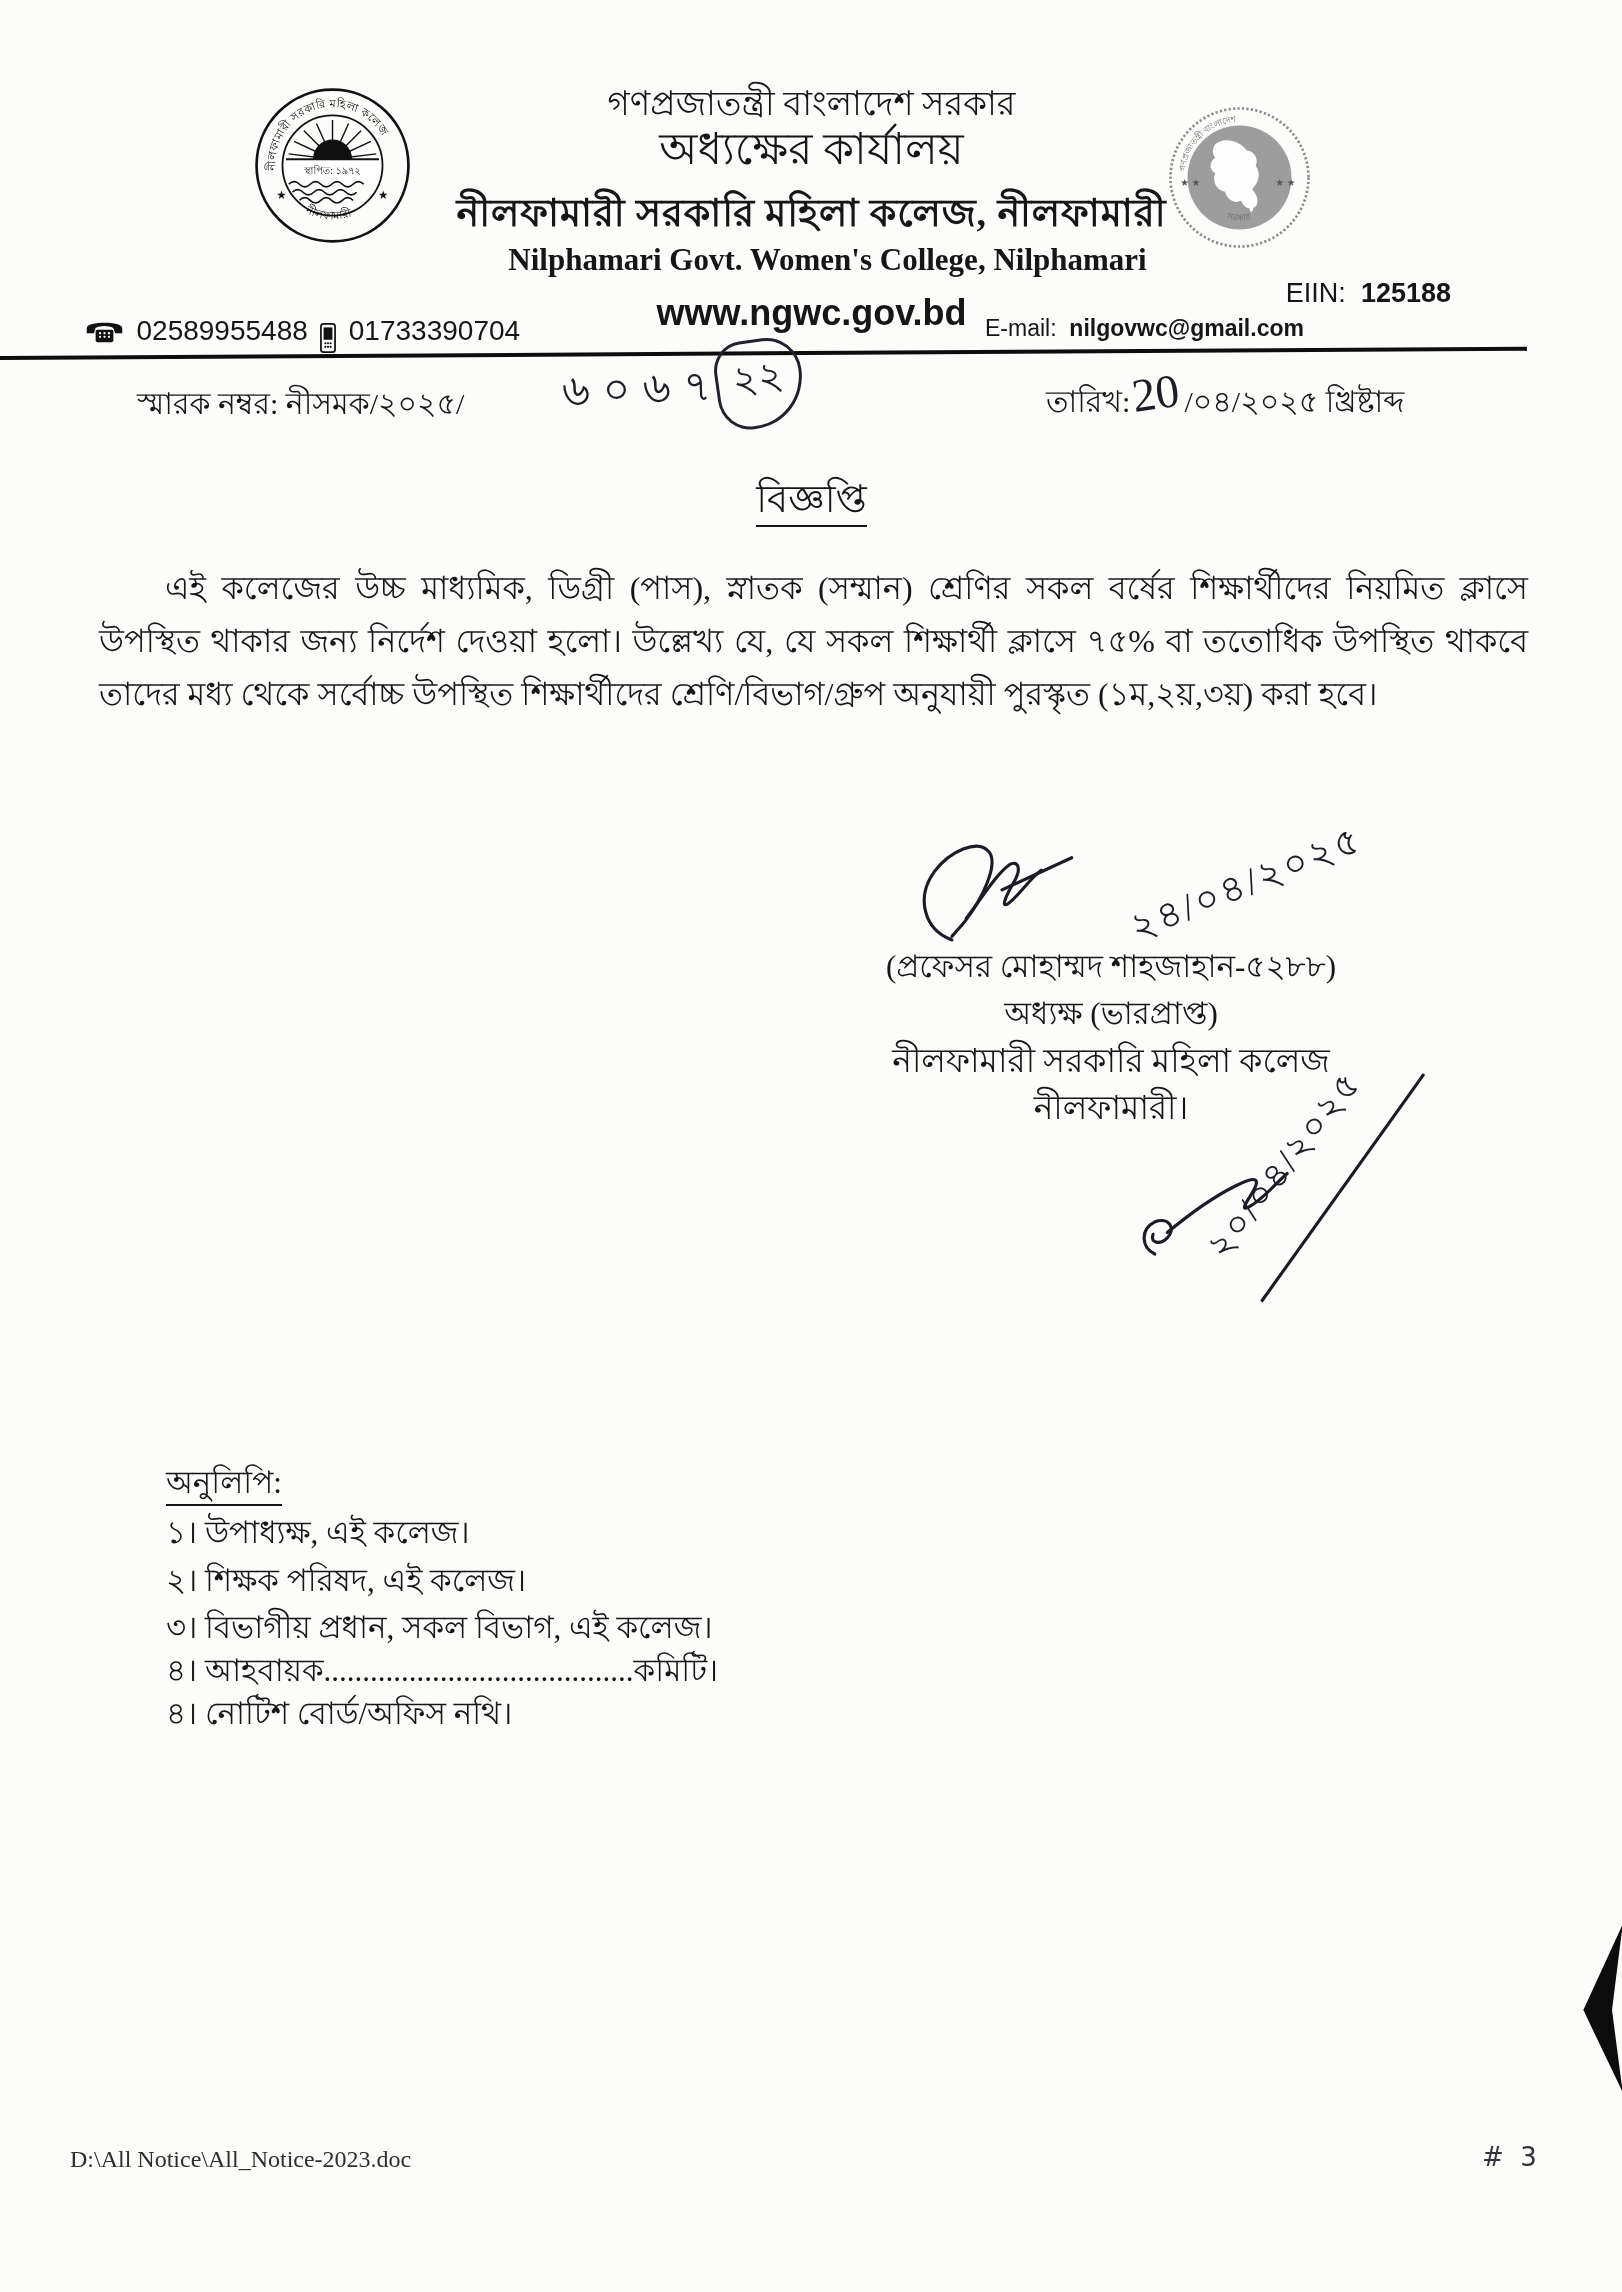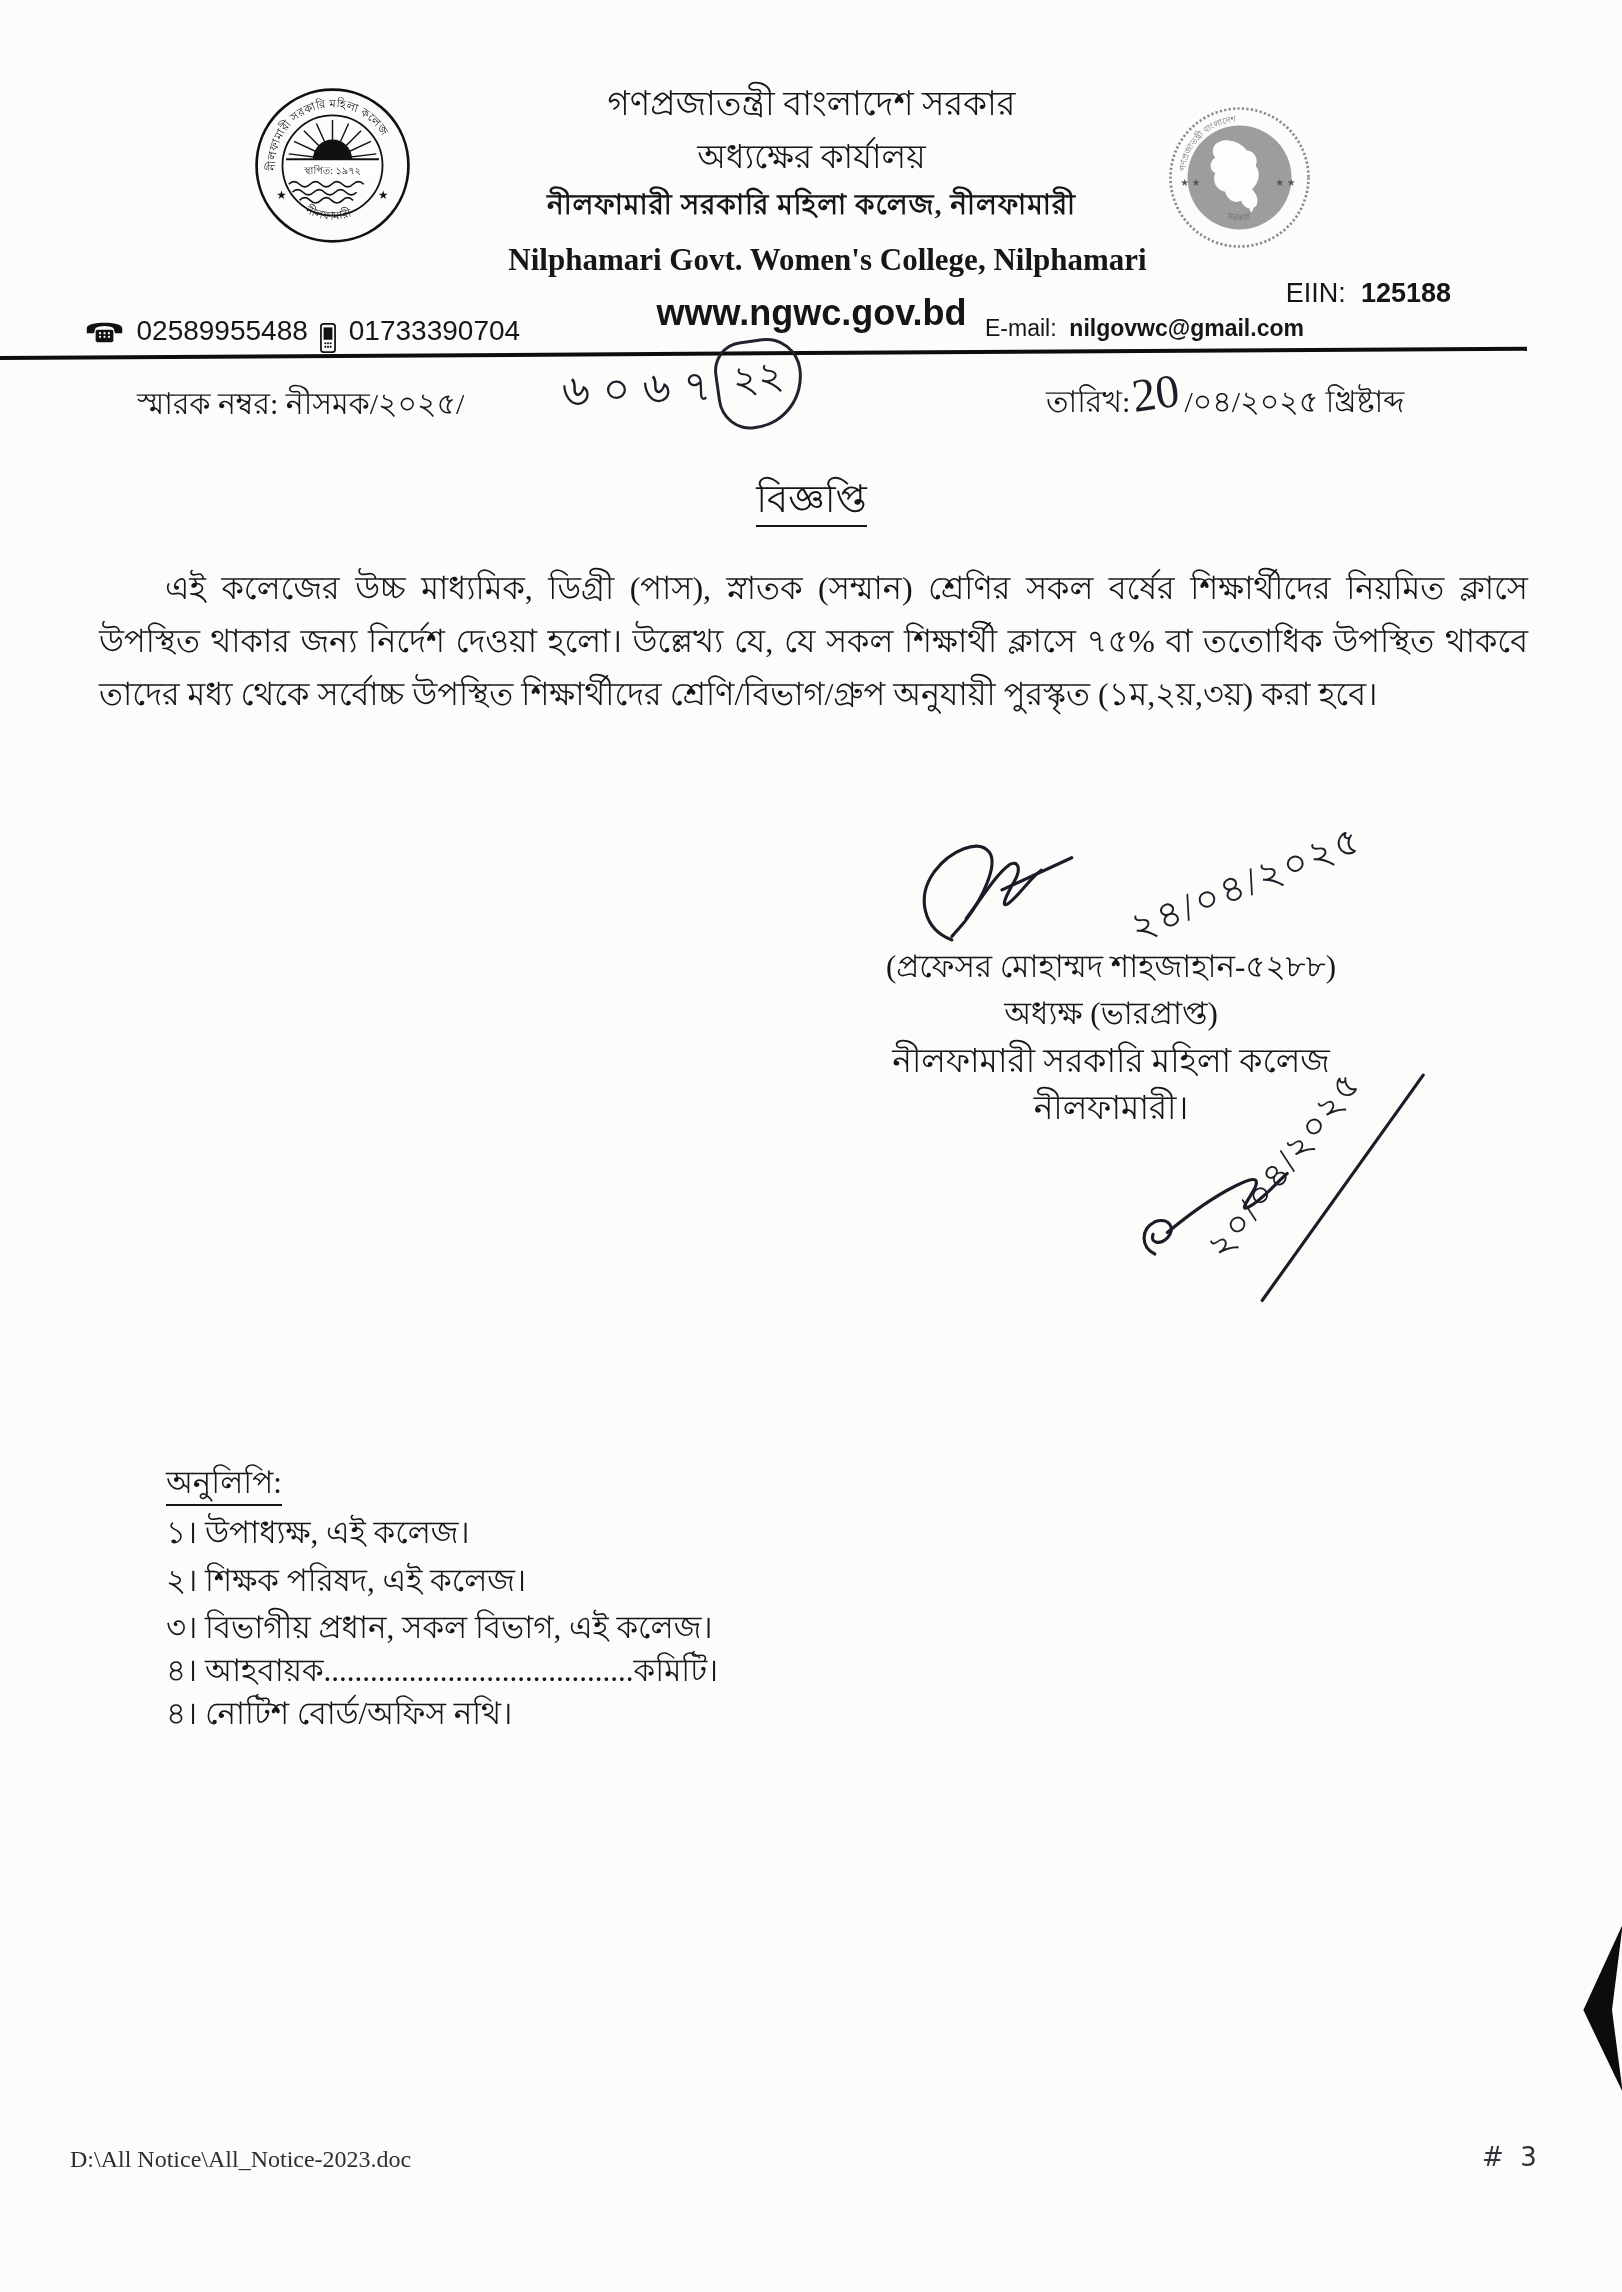--- a/index.html
+++ b/index.html
@@ -9,22 +9,22 @@
     margin:0 auto;
     background:#fcfcfb;
     overflow:hidden;
     font-family:"Liberation Serif", serif;
     color:#161616;
   }
   .abs{position:absolute;}
   .bn{font-family:"Liberation Serif", serif;}
   .center-col{left:0;width:1623px;text-align:center;}
   .govt-line{top:77px;font-size:34px;}
-  .office-line{top:131px;font-size:33px;}
-  .college-bn{top:183px;font-size:28px;font-weight:600;letter-spacing:0.9px;}
+  .office-line{top:116px;font-size:44px;}
+  .college-bn{top:183px;font-size:38px;font-weight:600;letter-spacing:0.9px;}
   .college-en{top:242px;font-size:31px;font-weight:bold;font-family:"Liberation Serif", serif;margin-left:16px;}
   .website{top:292px;font-size:36px;font-weight:bold;font-family:"Liberation Sans", sans-serif;}
   .phone-row{top:310px;left:85px;font-size:28px;font-family:"Liberation Sans", sans-serif;display:flex;align-items:center;gap:12.5px;}
   .eiin{top:278px;left:1048px;width:403px;text-align:right;font-size:27px;font-family:"Liberation Sans", sans-serif;}
   .email{top:315px;left:985px;width:466px;font-size:23px;font-family:"Liberation Sans", sans-serif;}
   .bold{font-weight:bold;}
   .hrule{top:356px;left:0;width:1527px;height:3.6px;background:#0d0d0d;transform:rotate(-0.35deg);transform-origin:left center;}
   .memo-line{top:380px;left:137px;font-size:30px;text-align:right;}
   .date-line{top:378px;left:1046px;font-size:30px;display:flex;align-items:flex-start;}
   .hand{font-family:cursive;color:#1d1d28;}

